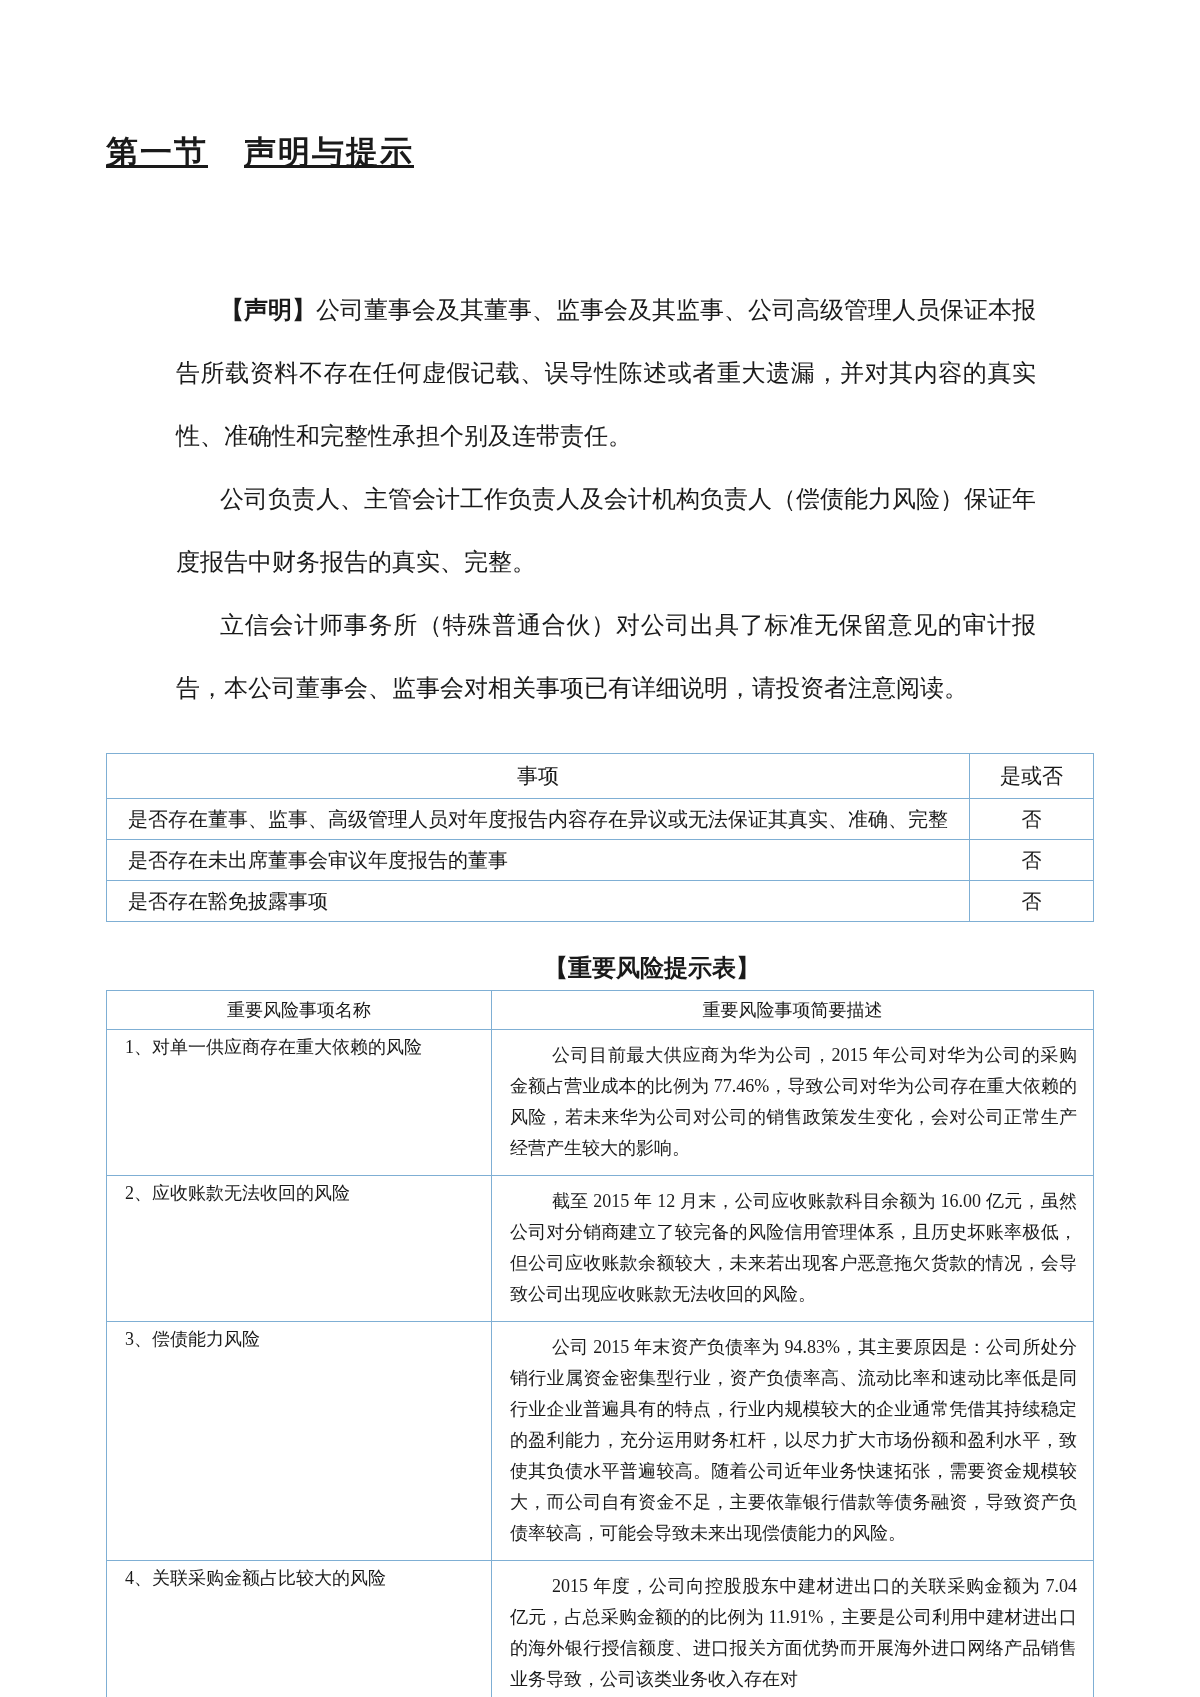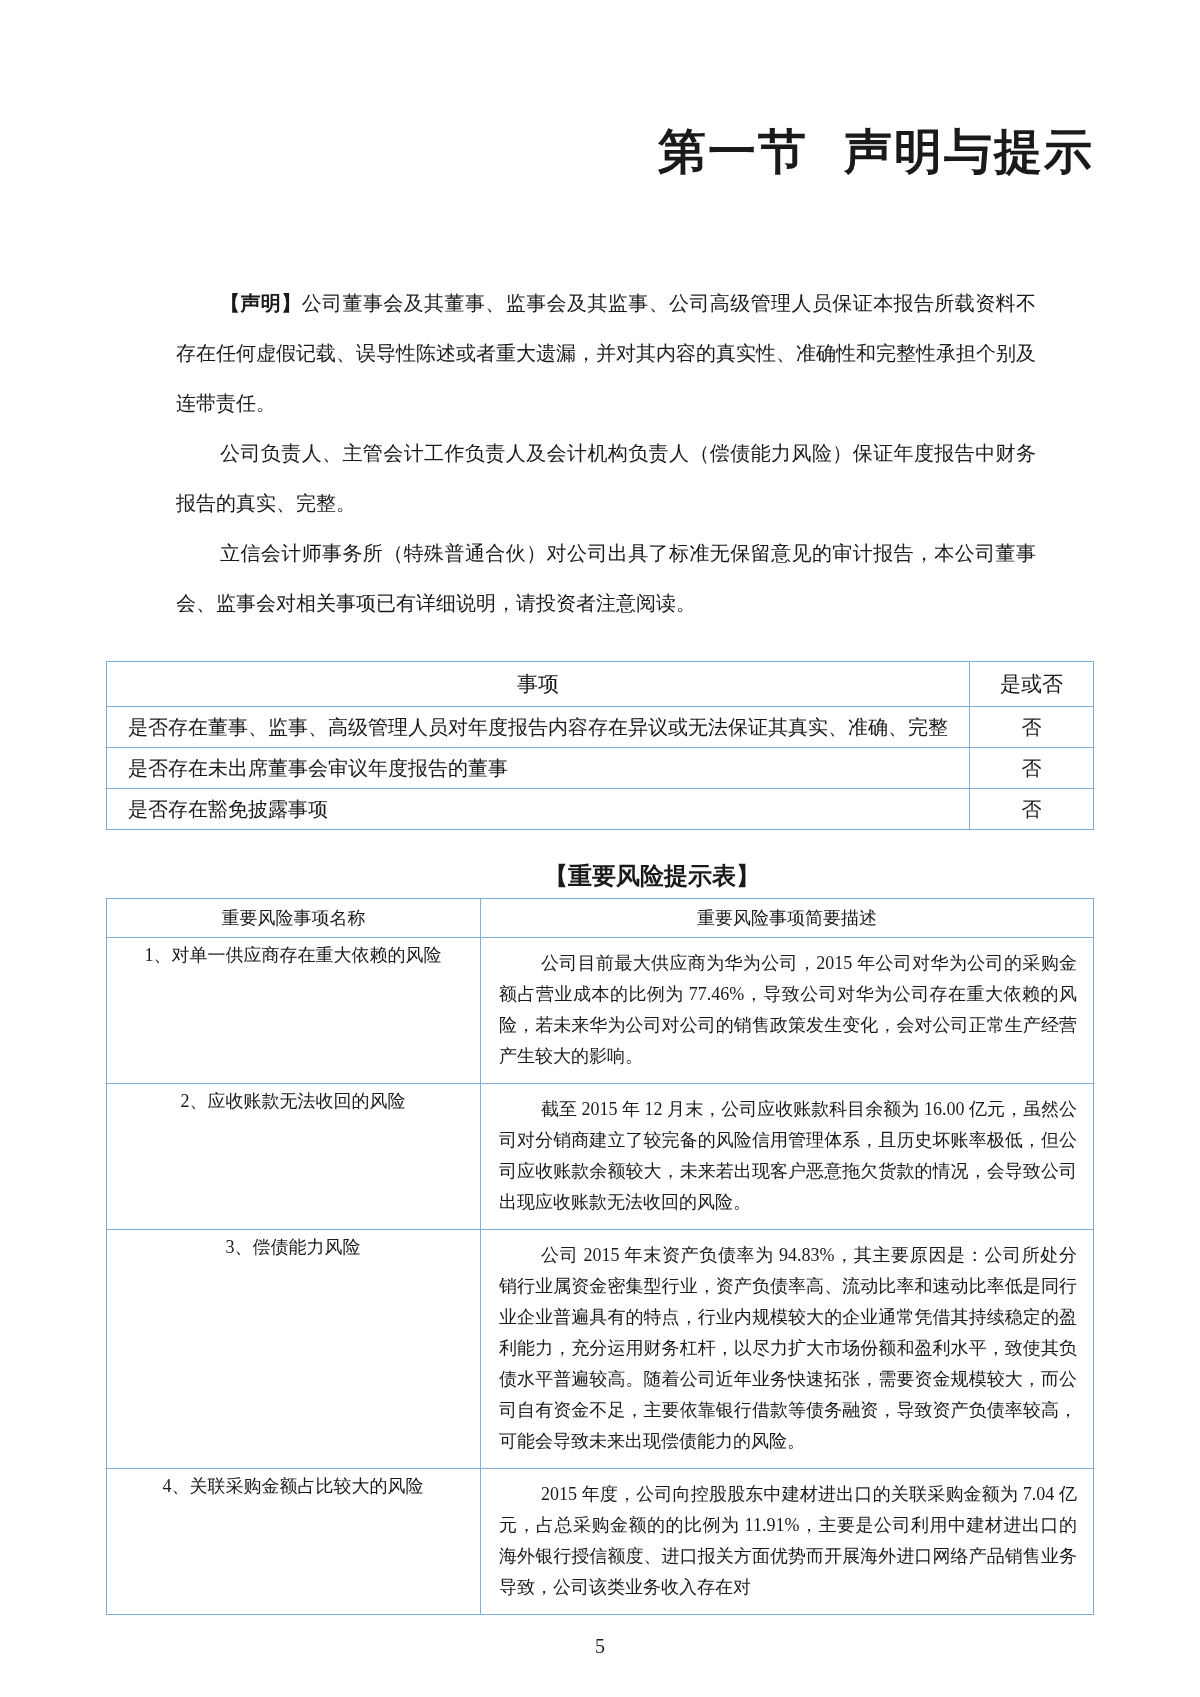--- a/index.html
+++ b/index.html
@@ -5,30 +5,30 @@
   html,body { margin:0; padding:0; background:#e9e9e9; }
   .page {
     width:1200px; height:1697px; margin:0 auto; background:#ffffff;
     color:#1a1a1a; position:relative; overflow:hidden;
     font-family:"Liberation Serif","DejaVu Serif",serif;
   }
   .content { width:988px; margin:0 auto; }
 
   
   .doc-title {
-    padding-top:126px; text-align:right;
+    padding-top:126px; text-align:left;
     font-family:"Liberation Sans","DejaVu Sans",sans-serif;
-    font-size:48px; font-weight:bold; line-height:52px; letter-spacing:2px;
+    font-size:32px; font-weight:bold; line-height:52px; letter-spacing:2px;text-decoration:underline;
   }
   .title-gap { display:inline-block; width:36px; }
 
   
   .declaration {
     margin:100px 58px 0 70px;
-    font-size:20px; line-height:50px; text-align:justify;
+    font-size:24px; line-height:63px; text-align:justify;
   }
   .declaration p { margin:0; text-indent:44px; }
   .decl-label {
     font-family:"Liberation Sans","DejaVu Sans",sans-serif;
     font-weight:bold;
   }
 
   
   table { border-collapse:collapse; width:988px; }
   table, th, td { border:1.5px solid #7fafd4; }
@@ -45,21 +45,21 @@
   .risk-heading {
     margin:30px 0 6px 104px;
     font-family:"Liberation Sans","DejaVu Sans",sans-serif;
     font-size:24px; font-weight:bold; line-height:32px;text-align:center;
   }
 
   
   .risk-table { font-size:18px; line-height:31px; }
   .risk-table th { height:36px; text-align:center; }
   .risk-table td { vertical-align:top; padding:2px 8px 3px 10px; }
-  .risk-table td.name-cell { width:358px; padding-left:7px; text-align:center; }
+  .risk-table td.name-cell { width:358px; padding-left:18px; text-align:left; }
   .risk-table td.desc-cell { text-align:justify; }
   .risk-table td.desc-cell .desc { text-indent:42px; margin:8px; }
 
   .page-number { margin-top:20px; text-align:center; font-size:20px; }
 </style>
 </head>
 <body>
 
 <div class="page">
   <div class="content">

